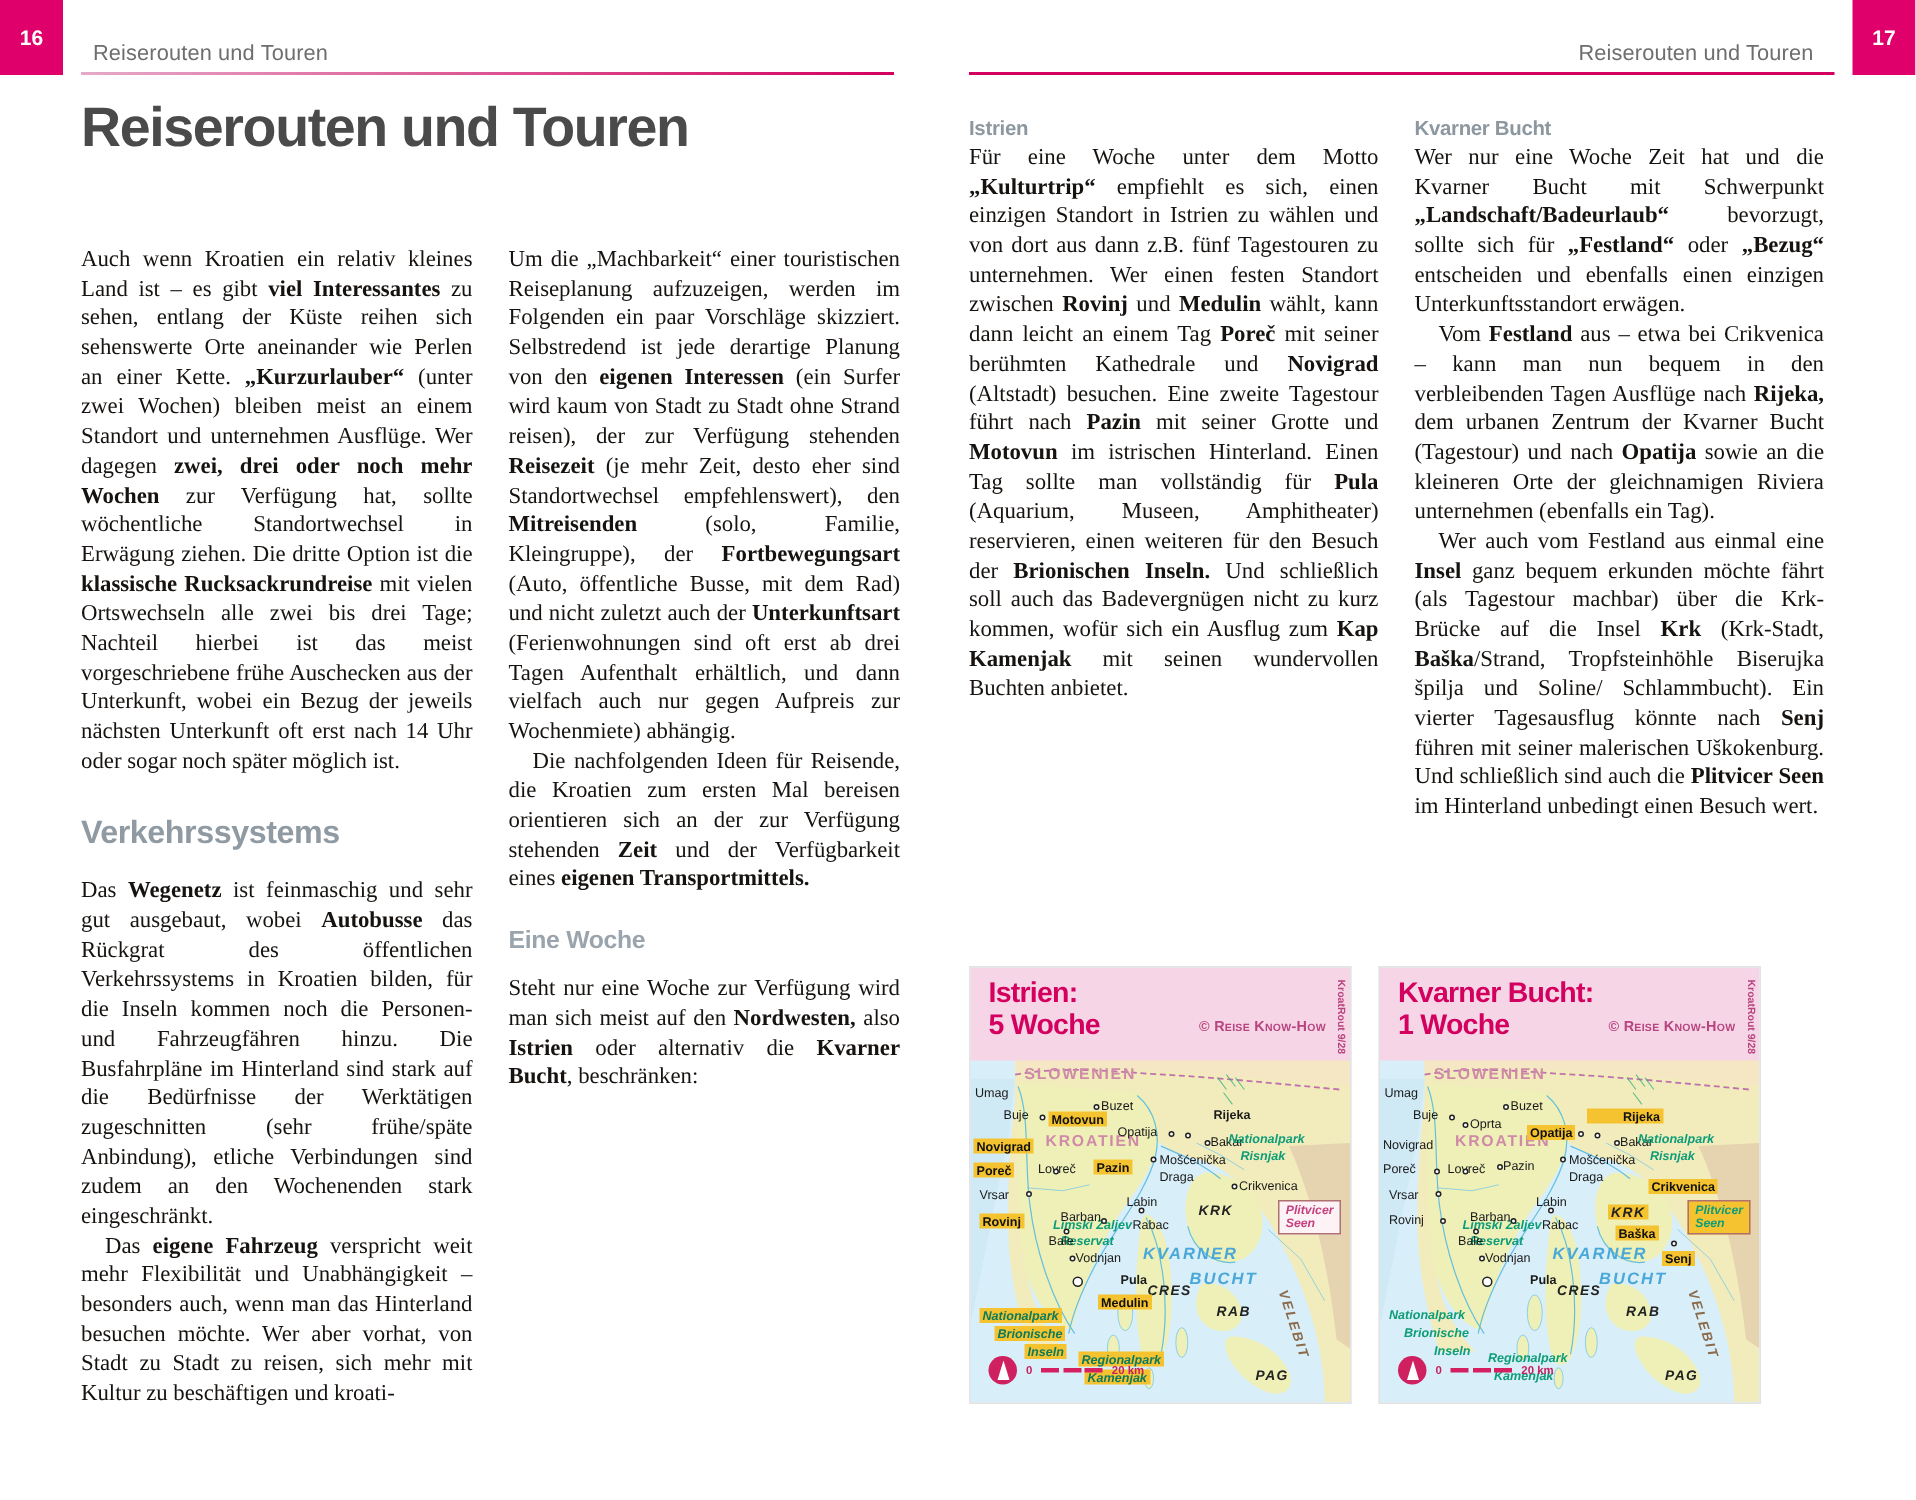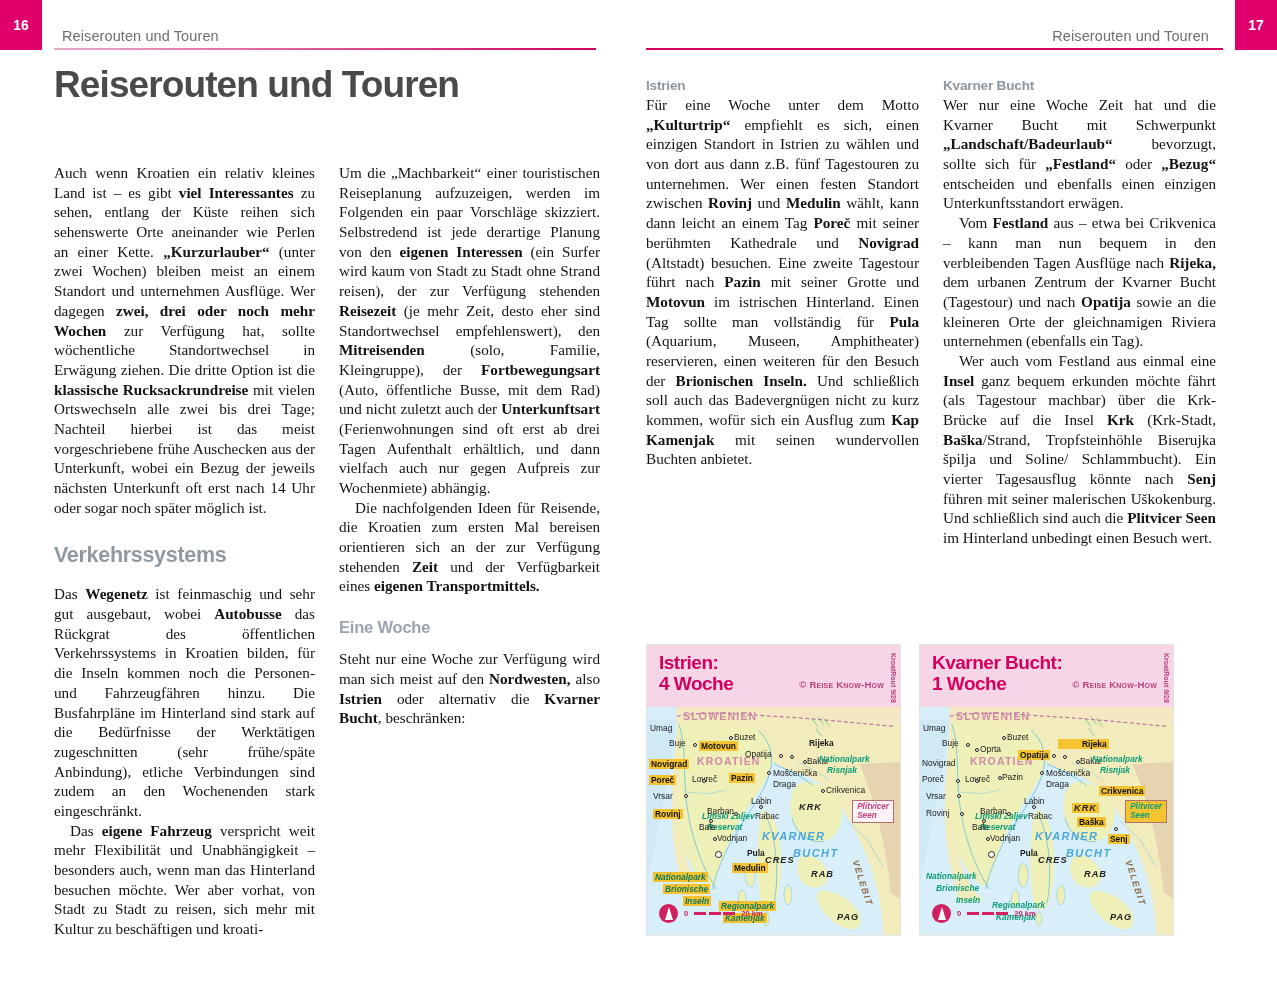--- a/index.html
+++ b/index.html
@@ -296,21 +296,21 @@
       <g stroke="#2bab7a" stroke-width="0.7" opacity="0.75">
         <path d="M166,74 L172,82"></path>
               <path d="M172,72 L178,80"></path>
         <path d="M178,74 L184,82"></path>
               <path d="M170,84 L176,92"></path>
       </g>
     </svg>
 
     <div class="map-header"></div>
     <div class="map-title">Istrien:
-4 Woche</div>
+5 Woche</div>
     <div class="map-credit">© Reise Know-How</div>
     <div class="map-code">KroatRout 9/28</div>
 
     <div class="map-labels">
             <div class="lbl country" style="left: 36px; top: 66px;">SLOWENIEN</div>
             <div class="lbl country" style="left: 50px; top: 111px;">KROATIEN</div>
             <div class="lbl" style="left: 3px; top: 79px;">Umag</div>
             <div class="dot" style="left: 46px; top: 98px;"></div>
             <div class="lbl" style="left: 22px; top: 94px;">Buje</div>
             <div class="dot" style="left: 82px; top: 91px;"></div>

